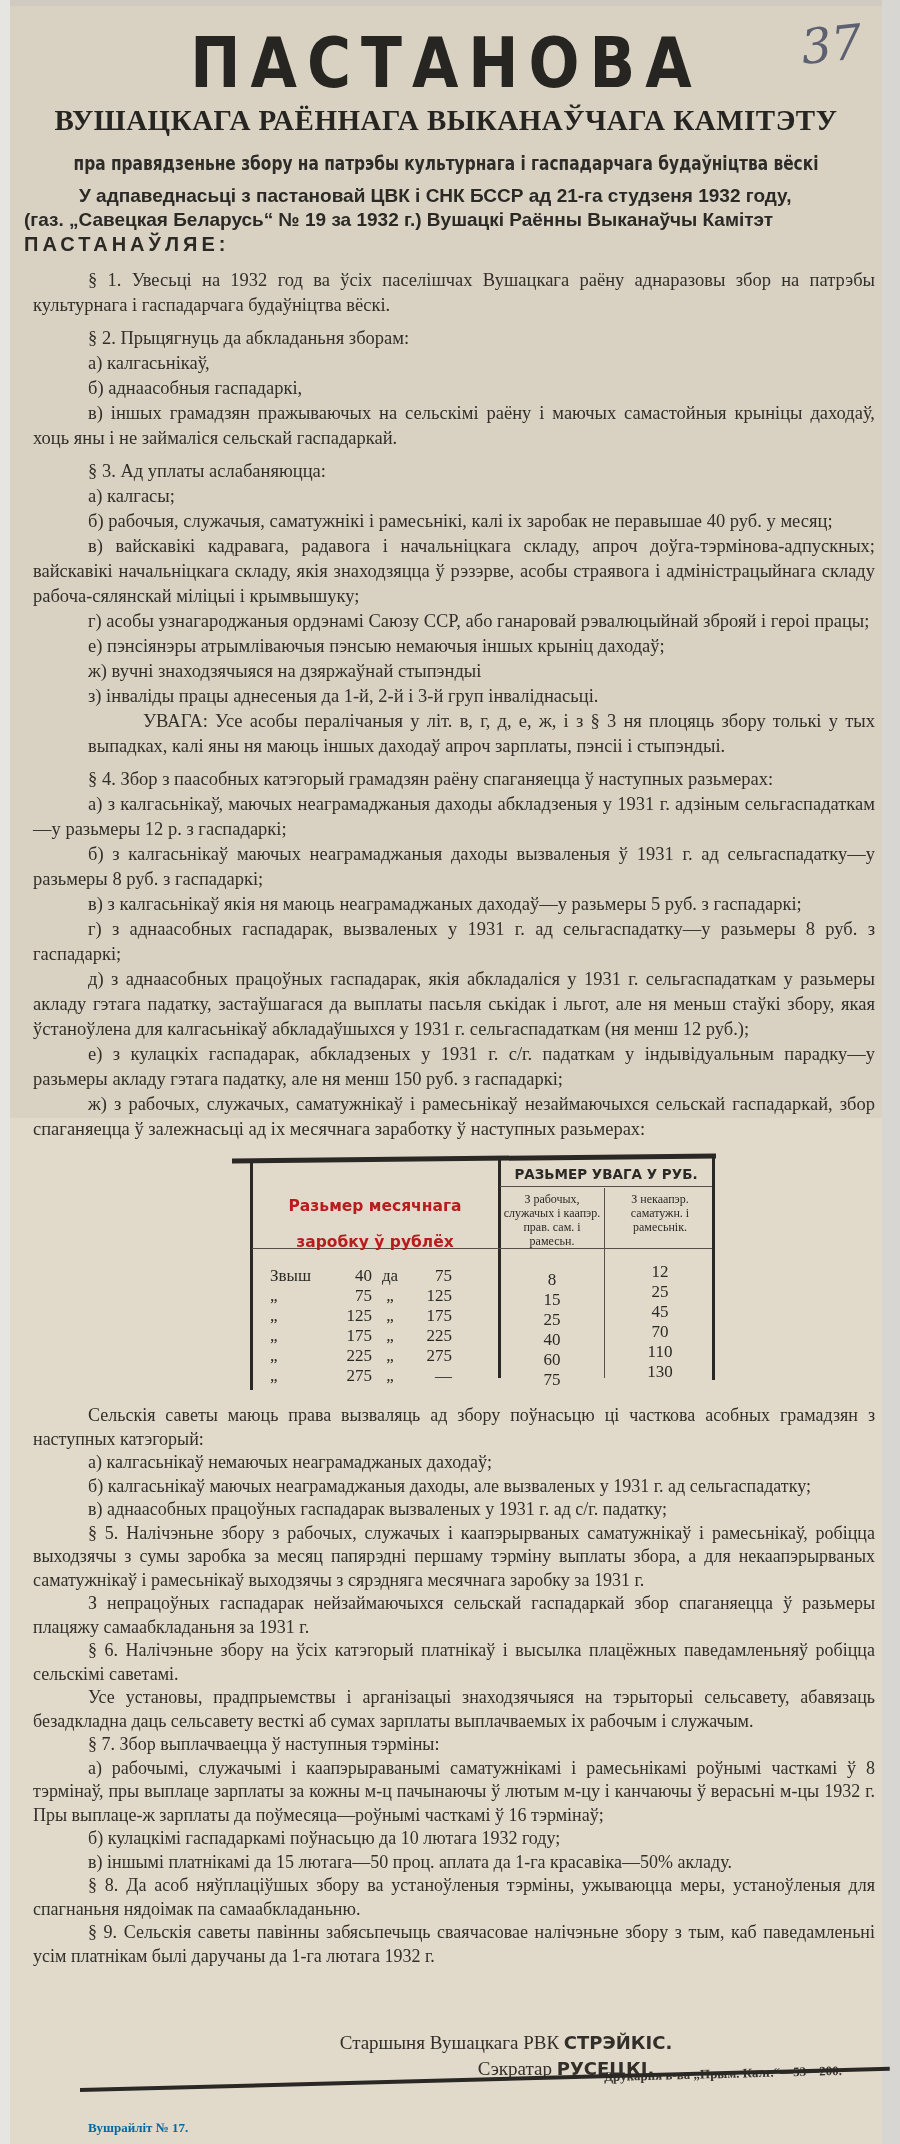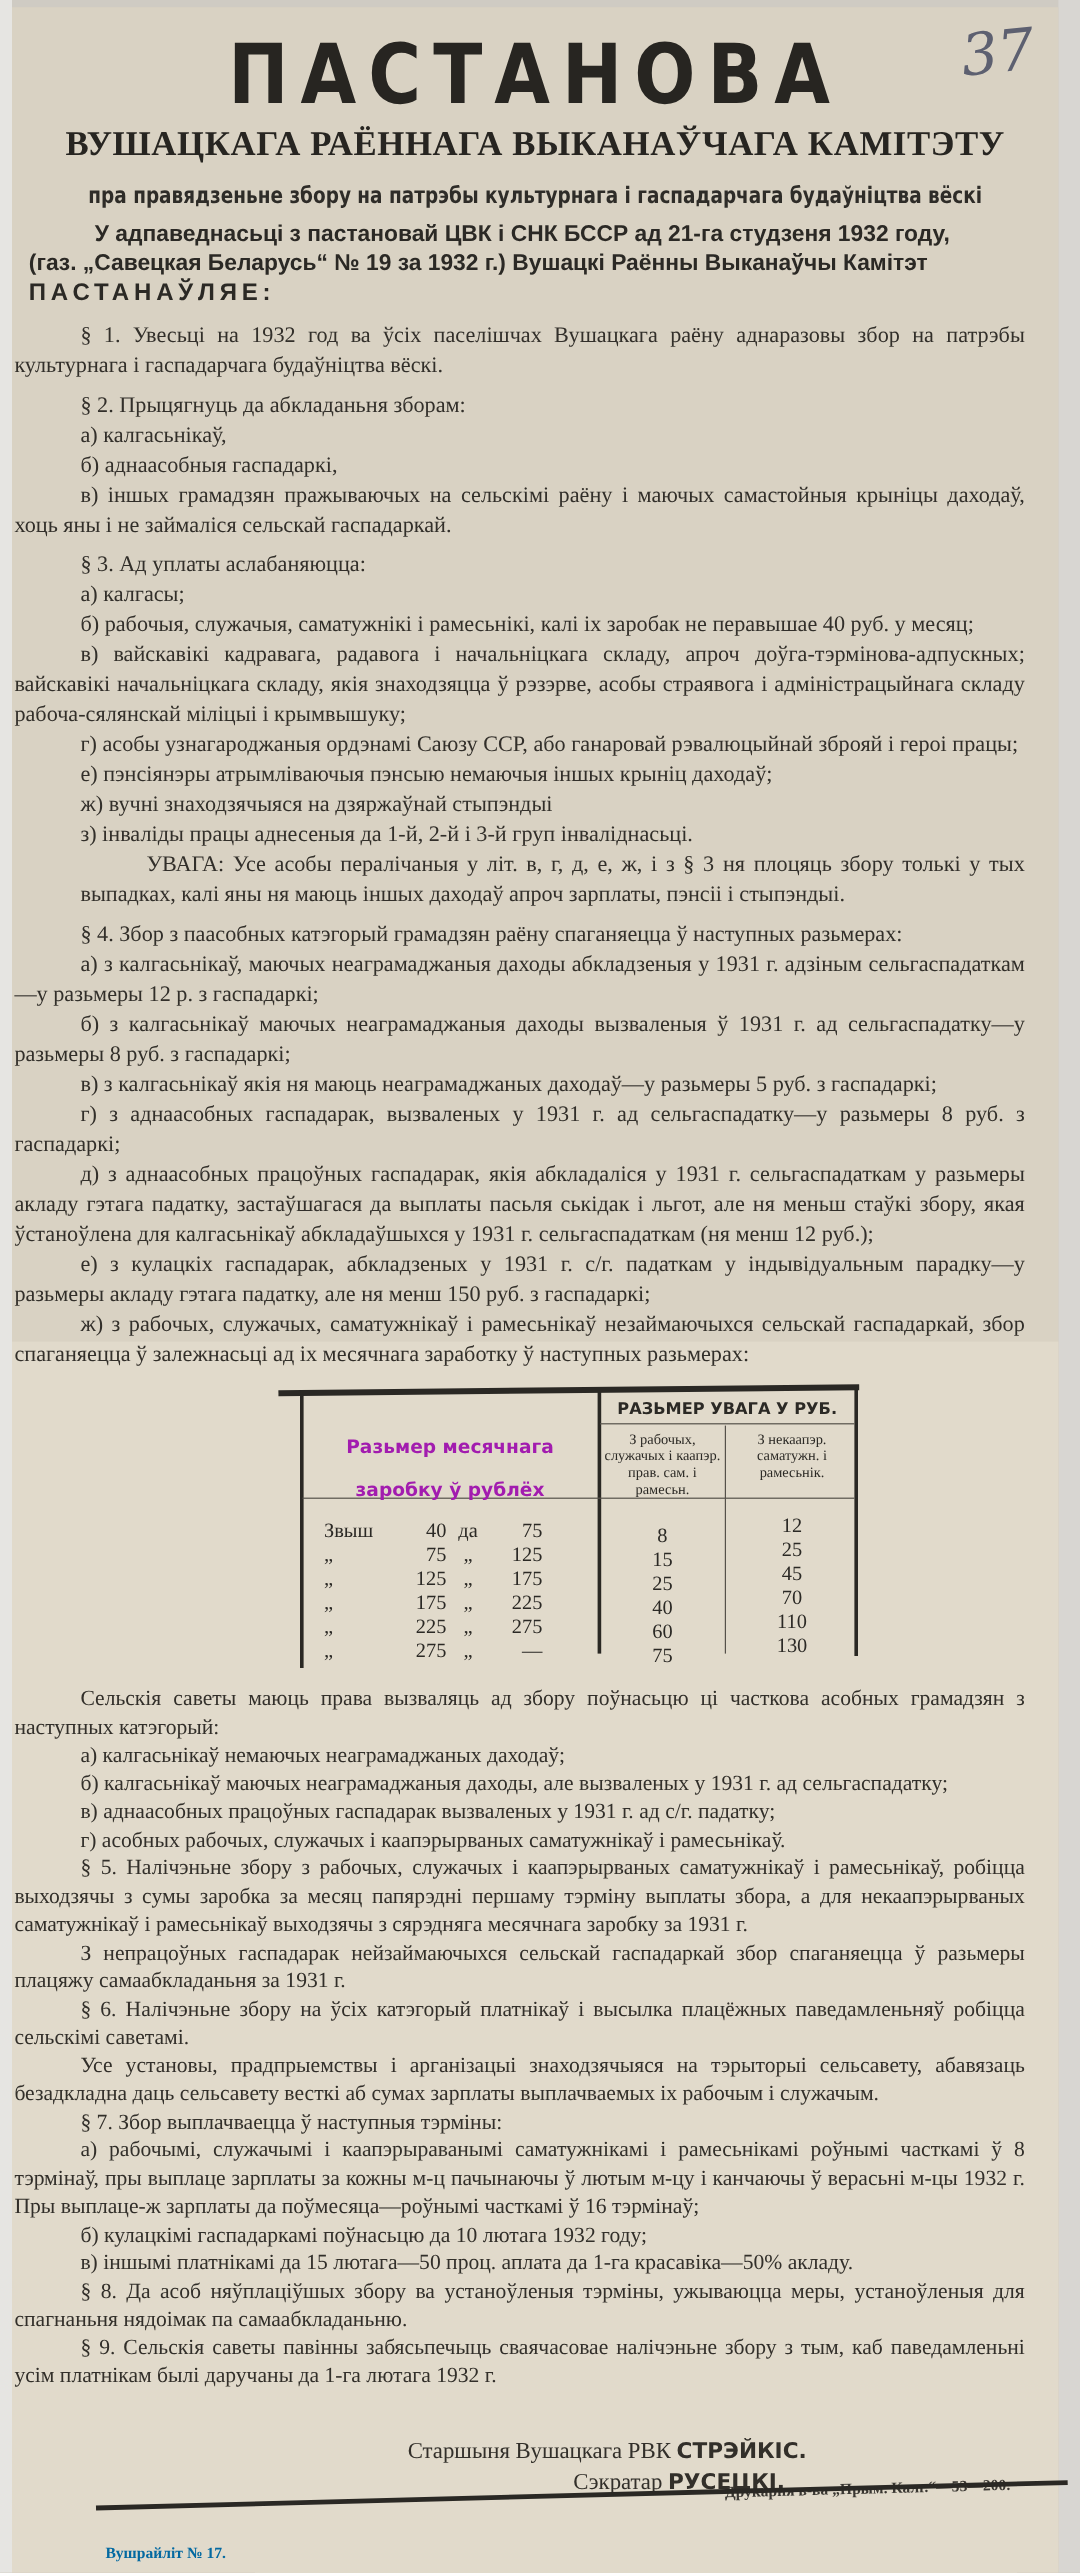--- a/index.html
+++ b/index.html
@@ -43,39 +43,39 @@
       transform:scaleX(0.9);
     }
     .preamble {
       position:absolute; left:14px; width:845px; top:178px;
       font-family:"Liberation Sans", sans-serif; font-weight:bold;
       font-size:19px; line-height:24px; color:#2b2925;
     }
     .preamble .ind { padding-left:55px; }
     .preamble .resolve { letter-spacing:4px; font-size:20px; }
     .body {
-      position:absolute; left:2px; width:842px;
+      position:absolute; left:23px; width:842px;
       font-size:18.5px; line-height:25px; color:#322f2a;
       text-align:justify;
     }
     .p { margin:0; }
     .p.ind { text-indent:55px; }
     .p.sub { padding-left:55px; text-indent:0; }
     .p.subwrap { text-indent:55px; }
     .gap { height:8px; }
     
     .tbl {
       position:absolute; left:222px; top:1142px; width:484px; height:242px;
     }
     .tbl .topbar { position:absolute; left:0; top:8px; width:484px; height:5px; background:#2a2824; transform:rotate(-0.6deg); }
     .tbl .vline { position:absolute; width:3px; background:#2a2824; }
     .tbl .hline { position:absolute; height:1px; background:#55514a; }
     .tbl .h1 {
       position:absolute; left:18px; width:250px; top:40px; text-align:center;
-      font-family:"DejaVu Sans", sans-serif; font-weight:bold; font-size:15.5px; line-height:36px; color:#a21caf;
+      font-family:"DejaVu Sans", sans-serif; font-weight:bold; font-size:15.5px; line-height:36px; color:#b91c1c;
     }
     .tbl .h2 {
       position:absolute; left:268px; width:212px; top:18px; text-align:center;
       font-family:"DejaVu Sans", sans-serif; font-weight:bold; font-size:13.5px; color:#2b2925;
     }
     .tbl .h3 {
       position:absolute; top:44px; text-align:center;
       font-size:12px; line-height:14px; color:#2b2925;
     }
     .tbl .col-range { position:absolute; left:38px; top:118px; font-size:17px; line-height:20px; }
@@ -215,21 +215,20 @@
       <div>110</div>
       <div>130</div>
     </div>
   </div>
 
   <div class="body" style="top:1398px; font-size:18px; line-height:23.5px;">
     <p class="p ind">Сельскія саветы маюць права вызваляць ад збору поўнасьцю ці часткова асобных грамадзян з наступных катэгорый:</p>
     <p class="p sub">а) калгасьнікаў немаючых неаграмаджаных даходаў;</p>
     <p class="p subwrap">б) калгасьнікаў маючых неаграмаджаныя даходы, але вызваленых у 1931 г. ад сельгаспадатку;</p>
     <p class="p sub">в) аднаасобных працоўных гаспадарак вызваленых у 1931 г. ад с/г. падатку;</p>
-    <p class="p sub">г) асобных рабочых, служачых і каапэрырваных саматужнікаў і рамесьнікаў.</p>
     <p class="p ind">§ 5. Налічэньне збору з рабочых, служачых і каапэрырваных саматужнікаў і рамесьнікаў, робіцца выходзячы з сумы заробка за месяц папярэдні першаму тэрміну выплаты збора, а для некаапэрырваных саматужнікаў і рамесьнікаў выходзячы з сярэдняга месячнага заробку за 1931 г.</p>
     <p class="p ind">З непрацоўных гаспадарак нейзаймаючыхся сельскай гаспадаркай збор спаганяецца ў разьмеры плацяжу самаабкладаньня за 1931 г.</p>
     <p class="p ind">§ 6. Налічэньне збору на ўсіх катэгорый платнікаў і высылка плацёжных паведамленьняў робіцца сельскімі саветамі.</p>
     <p class="p ind">Усе установы, прадпрыемствы і арганізацыі знаходзячыяся на тэрыторыі сельсавету, абавязаць безадкладна даць сельсавету весткі аб сумах зарплаты выплачваемых іх рабочым і служачым.</p>
     <p class="p ind">§ 7. Збор выплачваецца ў наступныя тэрміны:</p>
     <p class="p subwrap">а) рабочымі, служачымі і каапэрыраванымі саматужнікамі і рамесьнікамі роўнымі часткамі ў 8 тэрмінаў, пры выплаце зарплаты за кожны м-ц пачынаючы ў лютым м-цу і канчаючы ў верасьні м-цы 1932 г. Пры выплаце-ж зарплаты да поўмесяца—роўнымі часткамі ў 16 тэрмінаў;</p>
     <p class="p sub">б) кулацкімі гаспадаркамі поўнасьцю да 10 лютага 1932 году;</p>
     <p class="p sub">в) іншымі платнікамі да 15 лютага—50 проц. аплата да 1-га красавіка—50% акладу.</p>
     <p class="p ind">§ 8. Да асоб няўплаціўшых збору ва устаноўленыя тэрміны, ужываюцца меры, устаноўленыя для спагнаньня нядоімак па самаабкладаньню.</p>
     <p class="p ind">§ 9. Сельскія саветы павінны забясьпечыць сваячасовае налічэньне збору з тым, каб паведамленьні усім платнікам былі даручаны да 1-га лютага 1932 г.</p>

